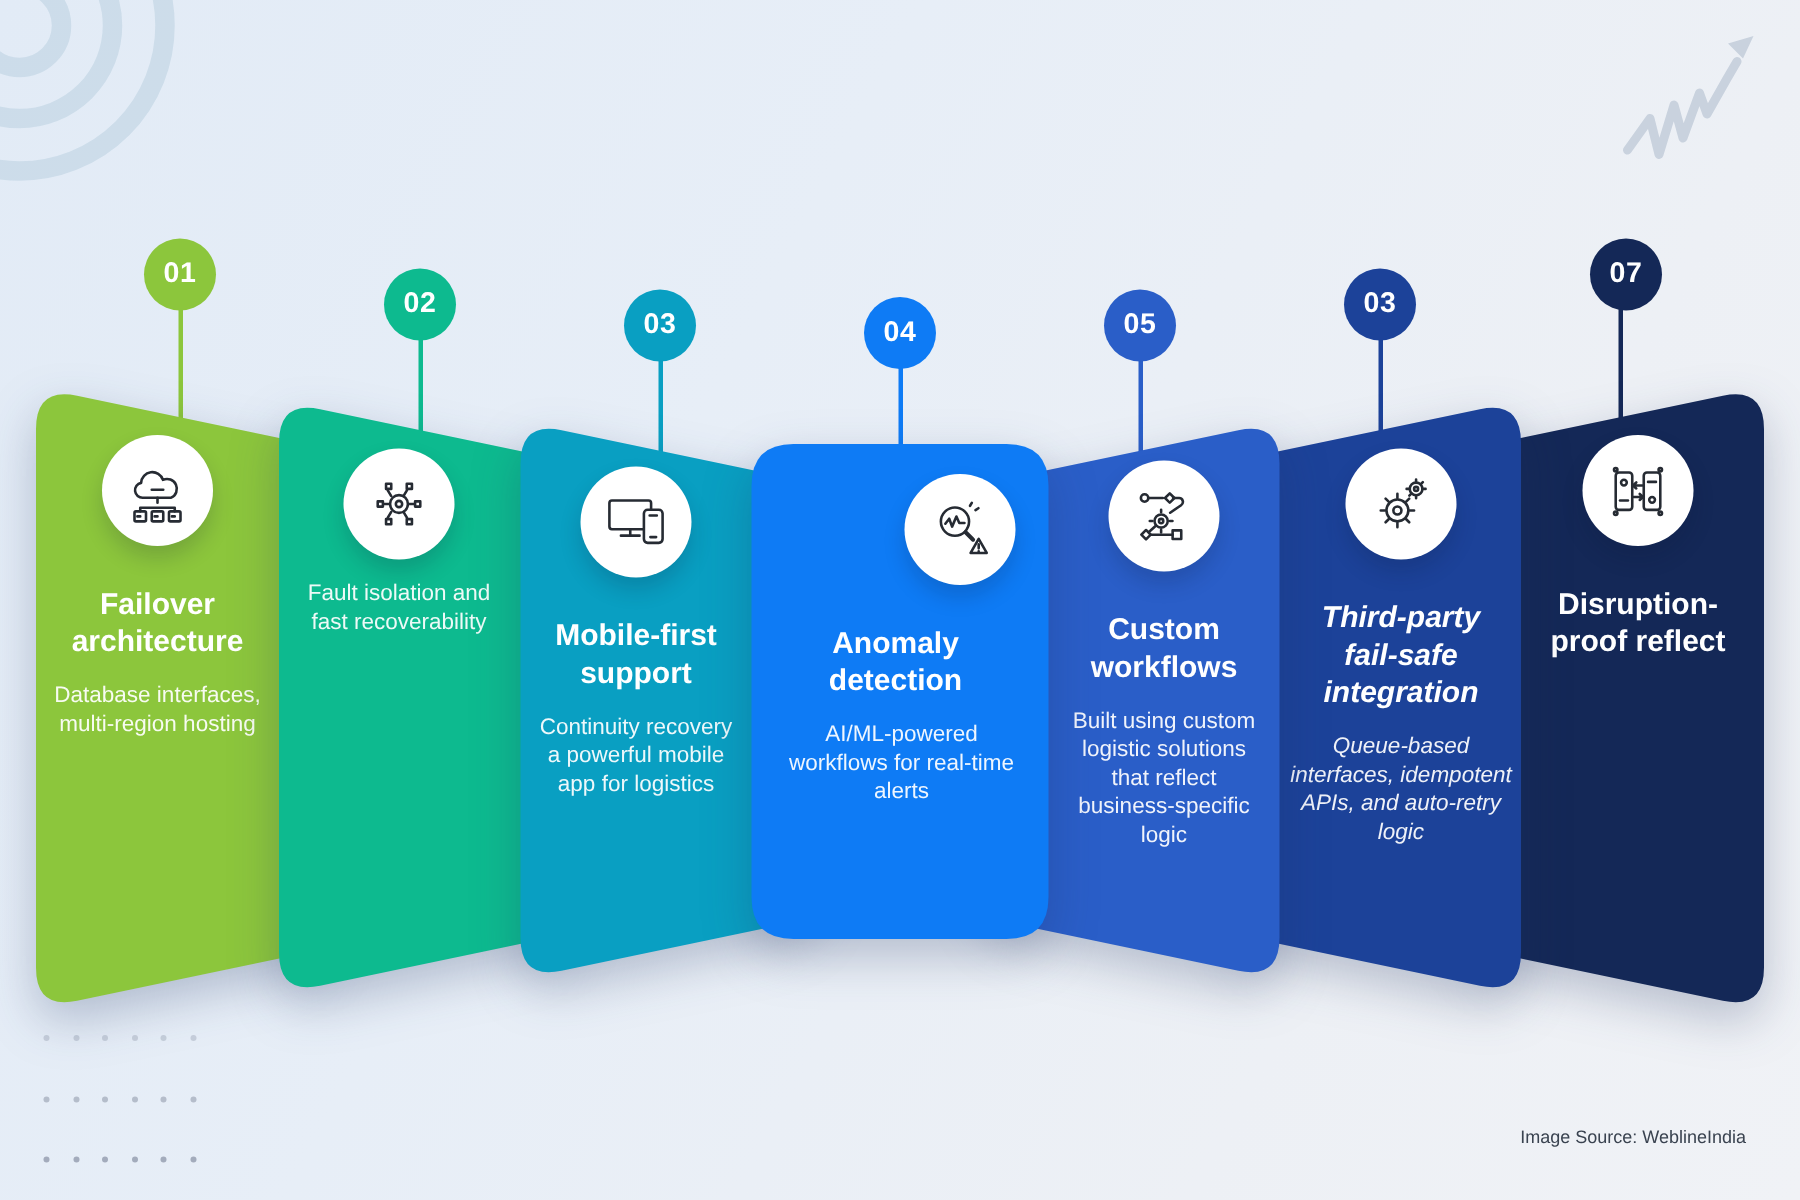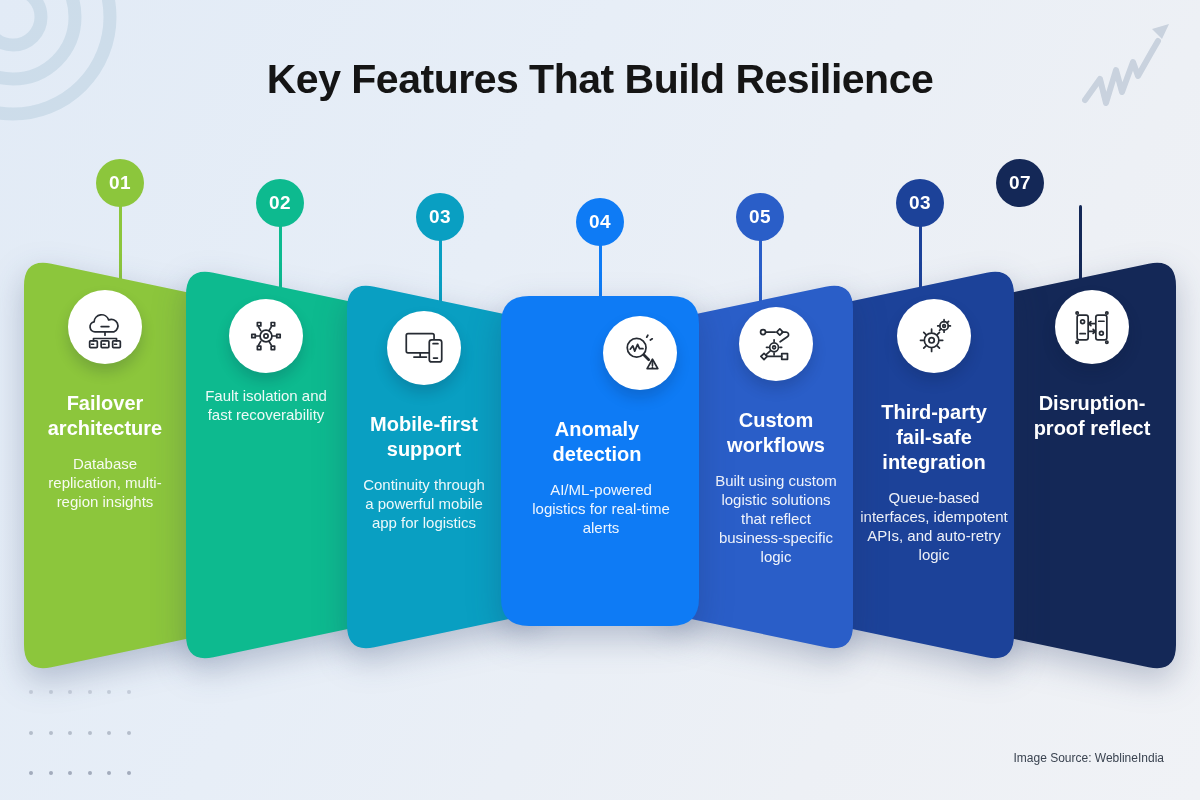--- a/index.html
+++ b/index.html
@@ -75,40 +75,39 @@
       <div class="dot" style="left: 107.4px; top: 731px; opacity: 0.7;"></div>
       <div class="dot" style="left: 127px; top: 731px; opacity: 0.7;"></div>
       <div class="dot" style="left: 29px; top: 771px; opacity: 0.95;"></div>
       <div class="dot" style="left: 48.6px; top: 771px; opacity: 0.95;"></div>
       <div class="dot" style="left: 68.2px; top: 771px; opacity: 0.95;"></div>
       <div class="dot" style="left: 87.8px; top: 771px; opacity: 0.95;"></div>
       <div class="dot" style="left: 107.4px; top: 771px; opacity: 0.95;"></div>
       <div class="dot" style="left: 127px; top: 771px; opacity: 0.95;"></div>
     </div>
 
-  <h1 class="page-title">Key Features That Build Resilience</h1>
 
   <div class="card" style="left: 24px; top: 258px; width: 200px; height: 415px; z-index: 1;">
     <svg class="card-shape" width="200" height="415">
         <path d="M0.0 28.0Q0 0 27.4 5.8L172.6 36.2Q200 42 200.0 70.0L200.0 345.0Q200 373 172.6 378.8L27.4 409.2Q0 415 0.0 387.0Z" fill="#8CC63C"></path>
       </svg>
     <div class="card-content" style="left: -4px; top: 32px;">
       <div class="icon-circle">
         <svg width="46" height="46" viewBox="0 0 48 48" fill="none" stroke="#262B33" stroke-width="1.8" stroke-linecap="round" stroke-linejoin="round">
           <path d="M33.5 29H13.8a5.2 5.2 0 0 1-1.2-10.3 7.8 7.8 0 0 1 15.2-2.1A6.2 6.2 0 0 1 33.5 29z"></path>
           <path d="M20 23.5h8"></path>
           <path d="M24 29v3.5M12 38.5v-2.5h24v2.5"></path>
           <rect x="8" y="38.5" width="8" height="7" rx="1"></rect>
           <rect x="20" y="38.5" width="8" height="7" rx="1"></rect>
           <rect x="32" y="38.5" width="8" height="7" rx="1"></rect>
           <path d="M10 42h2M22 42h2M34 42h2"></path>
         </svg>
       </div>
       <h2 class="card-title" style="max-width: 150px;">Failover architecture</h2>
-      <p class="card-body" style="max-width: 140px;">Database replication, multi-region insights</p>
+      <p class="card-body" style="max-width: 140px;">Database interfaces, multi-region hosting</p>
     </div>
   </div>
 
   <div class="card" style="left: 186px; top: 267px; width: 200px; height: 396px; z-index: 2;">
     <svg class="card-shape" width="200" height="396">
         <path d="M0.0 28.0Q0 0 27.4 5.8L172.6 36.2Q200 42 200.0 70.0L200.0 326.0Q200 354 172.6 359.8L27.4 390.2Q0 396 0.0 368.0Z" fill="#0DBA8F"></path>
       </svg>
     <div class="card-content" style="left: -5px; top: 32px;">
       <div class="icon-circle">
         <svg width="46" height="46" viewBox="0 0 48 48" fill="none" stroke="#262B33" stroke-width="1.8" stroke-linecap="round" stroke-linejoin="round">
@@ -134,41 +133,41 @@
     <div class="card-content" style="left: -8px; top: 30px;">
       <div class="icon-circle">
         <svg width="46" height="46" viewBox="0 0 48 48" fill="none" stroke="#262B33" stroke-width="1.8" stroke-linecap="round" stroke-linejoin="round">
           <rect x="5.5" y="9" width="29" height="20" rx="1.8"></rect>
           <path d="M20 29v4.5M13.5 33.5h13"></path>
           <rect x="29.5" y="15.5" width="13" height="23" rx="2.6" fill="#fff"></rect>
           <path d="M33.5 19.5h5M34 34.5h4"></path>
         </svg>
       </div>
       <h2 class="card-title" style="max-width: 130px;">Mobile-first support</h2>
-      <p class="card-body" style="max-width: 132px;">Continuity through a powerful mobile app for logistics</p>
+      <p class="card-body" style="max-width: 132px;">Continuity recovery a powerful mobile app for logistics</p>
     </div>
   </div>
 
   <div class="card" style="left: 501px; top: 296px; width: 198px; height: 330px; z-index: 4;">
     <svg class="card-shape" width="198" height="330">
         <path d="M0.0 28.0Q0 0 28.0 0.0L170.0 0.0Q198 0 198.0 28.0L198.0 302.0Q198 330 170.0 330.0L28.0 330.0Q0 330 0.0 302.0Z" fill="#0E7BF5"></path>
       </svg>
     <div class="card-content" style="left: 6px; top: 20px; align-items: flex-end;">
       <div class="icon-circle">
         <svg width="46" height="46" viewBox="0 0 48 48" fill="none" stroke="#262B33" stroke-width="1.8" stroke-linecap="round" stroke-linejoin="round">
           <circle cx="20.5" cy="18.5" r="9.8"></circle>
           <path d="M13.8 20l2.7-3.5 2 5.5 3-7 2 4.5h3.6"></path>
           <path d="M27.9 25.9l5.2 5.2" stroke-width="2.8"></path>
           <path d="M31 7.5l1.2-2M34.8 10.5l2-1.3"></path>
           <path d="M37 30.5l5.6 9.8H31.4z"></path>
           <path d="M37 34.3v2.8M37 39.1v.2"></path>
         </svg>
       </div>
       <h2 class="card-title" style="max-width: 160px;">Anomaly detection</h2>
-      <p class="card-body" style="max-width: 152px;">AI/ML-powered logistics for real-time alerts</p>
+      <p class="card-body" style="max-width: 152px;">AI/ML-powered workflows for real-time alerts</p>
     </div>
   </div>
 
   <div class="card" style="left: 653px; top: 281px; width: 200px; height: 372px; z-index: 3;">
     <svg class="card-shape" width="200" height="372">
         <path d="M0.0 70.0Q0 42 27.4 36.2L172.6 5.8Q200 0 200.0 28.0L200.0 344.0Q200 372 172.6 366.2L27.4 335.8Q0 330 0.0 302.0Z" fill="#2A5EC8"></path>
       </svg>
     <div class="card-content" style="left: 38px; top: 26px;">
       <div class="icon-circle">
         <svg width="46" height="46" viewBox="0 0 48 48" fill="none" stroke="#262B33" stroke-width="1.8" stroke-linecap="round" stroke-linejoin="round">
@@ -187,21 +186,21 @@
       </div>
       <h2 class="card-title" style="max-width: 140px;">Custom workflows</h2>
       <p class="card-body" style="max-width: 132px;">Built using custom logistic solutions that reflect business-specific logic</p>
     </div>
   </div>
 
   <div class="card" style="left: 814px; top: 267px; width: 200px; height: 396px; z-index: 2;">
     <svg class="card-shape" width="200" height="396">
         <path d="M0.0 70.0Q0 42 27.4 36.2L172.6 5.8Q200 0 200.0 28.0L200.0 368.0Q200 396 172.6 390.2L27.4 359.8Q0 354 0.0 326.0Z" fill="#1C4299"></path>
       </svg>
-    <div class="card-content" style="left: 35px; top: 32px;">
+    <div class="card-content" style="left: 35px; top: 32px; font-style: italic;">
       <div class="icon-circle">
         <svg width="46" height="46" viewBox="0 0 48 48" fill="none" stroke="#262B33" stroke-width="1.8" stroke-linecap="round" stroke-linejoin="round">
           <circle cx="21.5" cy="28.5" r="7.6"></circle>
           <circle cx="21.5" cy="28.5" r="2.8"></circle>
           <path d="M30.1 28.5h3M12.9 28.5h-3M21.5 19.9v-3M21.5 37.1v3M27.6 22.4l2.1-2.1M15.4 34.6l-2.1 2.1M27.6 34.6l2.1 2.1M15.4 22.4l-2.1-2.1"></path>
           <circle cx="34.5" cy="13.5" r="4.4"></circle>
           <circle cx="34.5" cy="13.5" r="1.4"></circle>
           <path d="M38.9 13.5h2.2M30.1 13.5h-2.2M34.5 9.1V7M34.5 17.9V20M37.6 10.4l1.6-1.6M31.4 16.6l-1.6 1.6"></path>
         </svg>
       </div>
@@ -242,16 +241,16 @@
   <div class="stem" style="left: 758.5px; top: 239px; height: 75px; background: rgb(42, 94, 200);"></div>
   <div class="stem" style="left: 918.5px; top: 225px; height: 76px; background: rgb(28, 66, 153);"></div>
   <div class="stem" style="left: 1078.5px; top: 205px; height: 87px; background: rgb(20, 40, 87);"></div>
 
   <div class="badge" style="left: 96px; top: 159px; background: rgb(140, 198, 60);">01</div>
   <div class="badge" style="left: 256px; top: 179px; background: rgb(13, 186, 143);">02</div>
   <div class="badge" style="left: 416px; top: 193px; background: rgb(9, 159, 194);">03</div>
   <div class="badge" style="left: 576px; top: 198px; background: rgb(14, 123, 245);">04</div>
   <div class="badge" style="left: 736px; top: 193px; background: rgb(42, 94, 200);">05</div>
   <div class="badge" style="left: 896px; top: 179px; background: rgb(28, 66, 153);">03</div>
-  <div class="badge" style="left: 996px; top: 159px; background: rgb(20, 40, 87);">07</div>
+  <div class="badge" style="left: 1060px; top: 159px; background: rgb(20, 40, 87);">07</div>
 
   <div class="source-note">Image Source: WeblineIndia</div>
 </div>
 
 </body></html>

